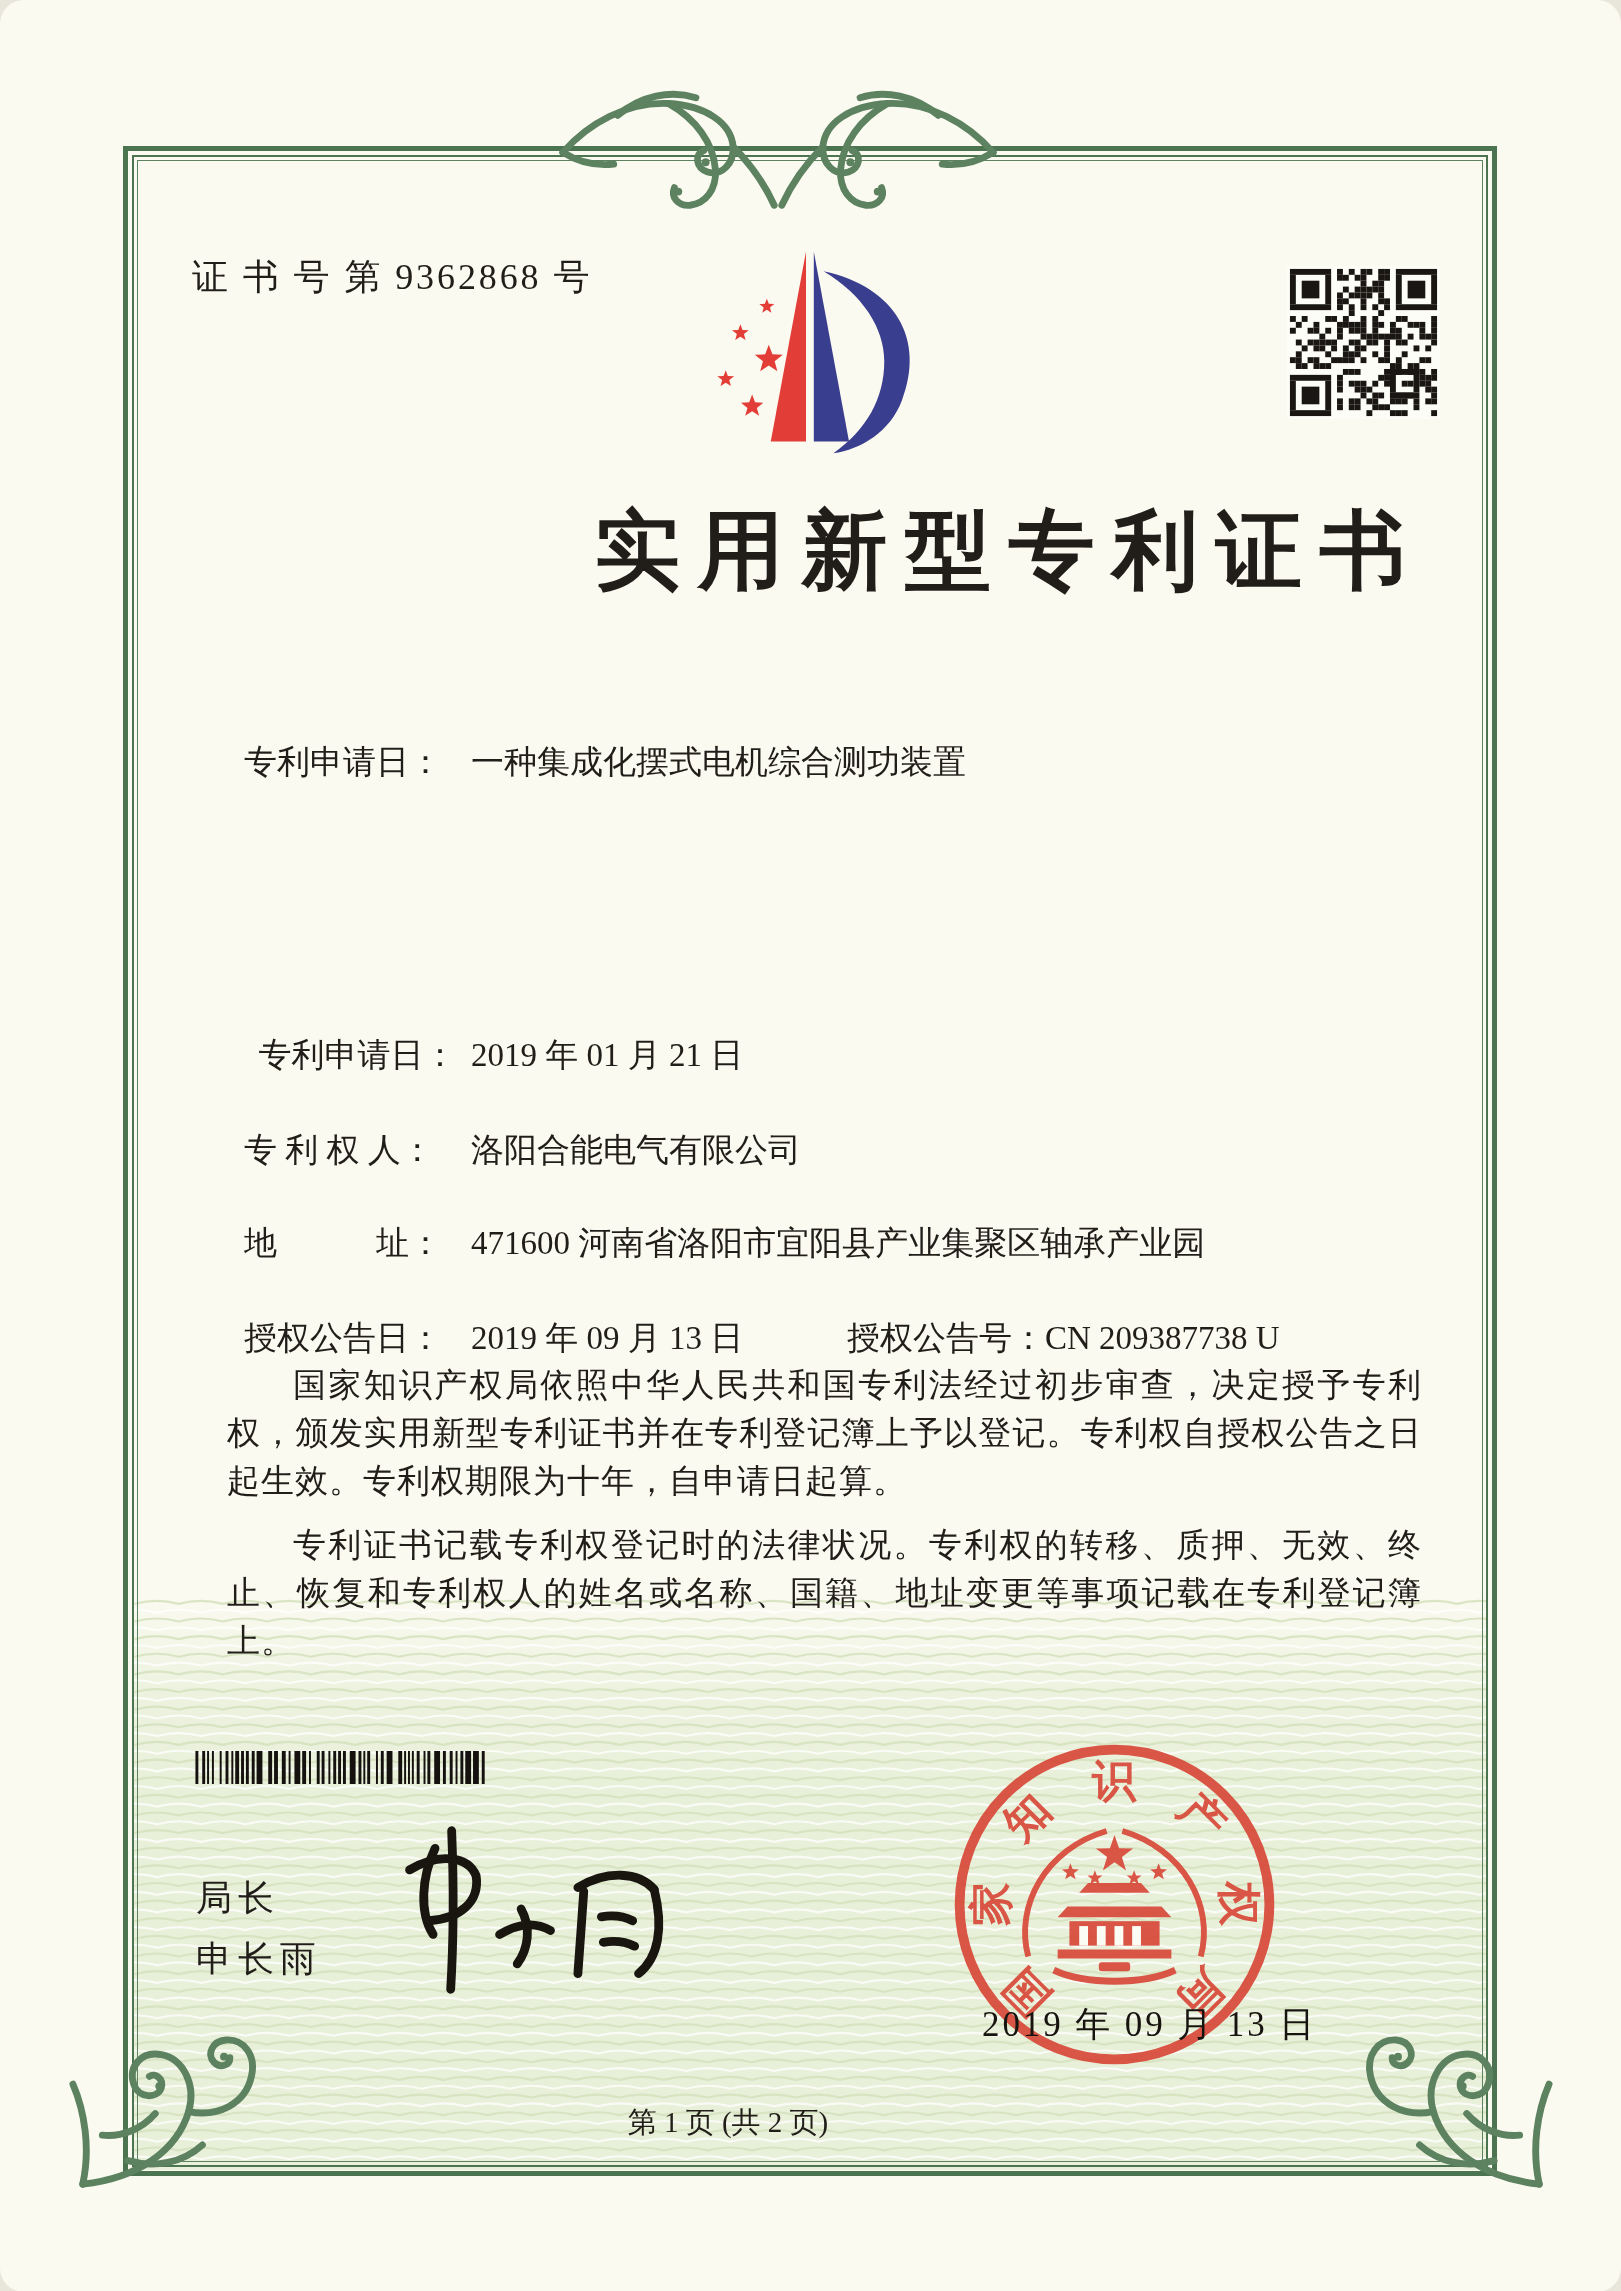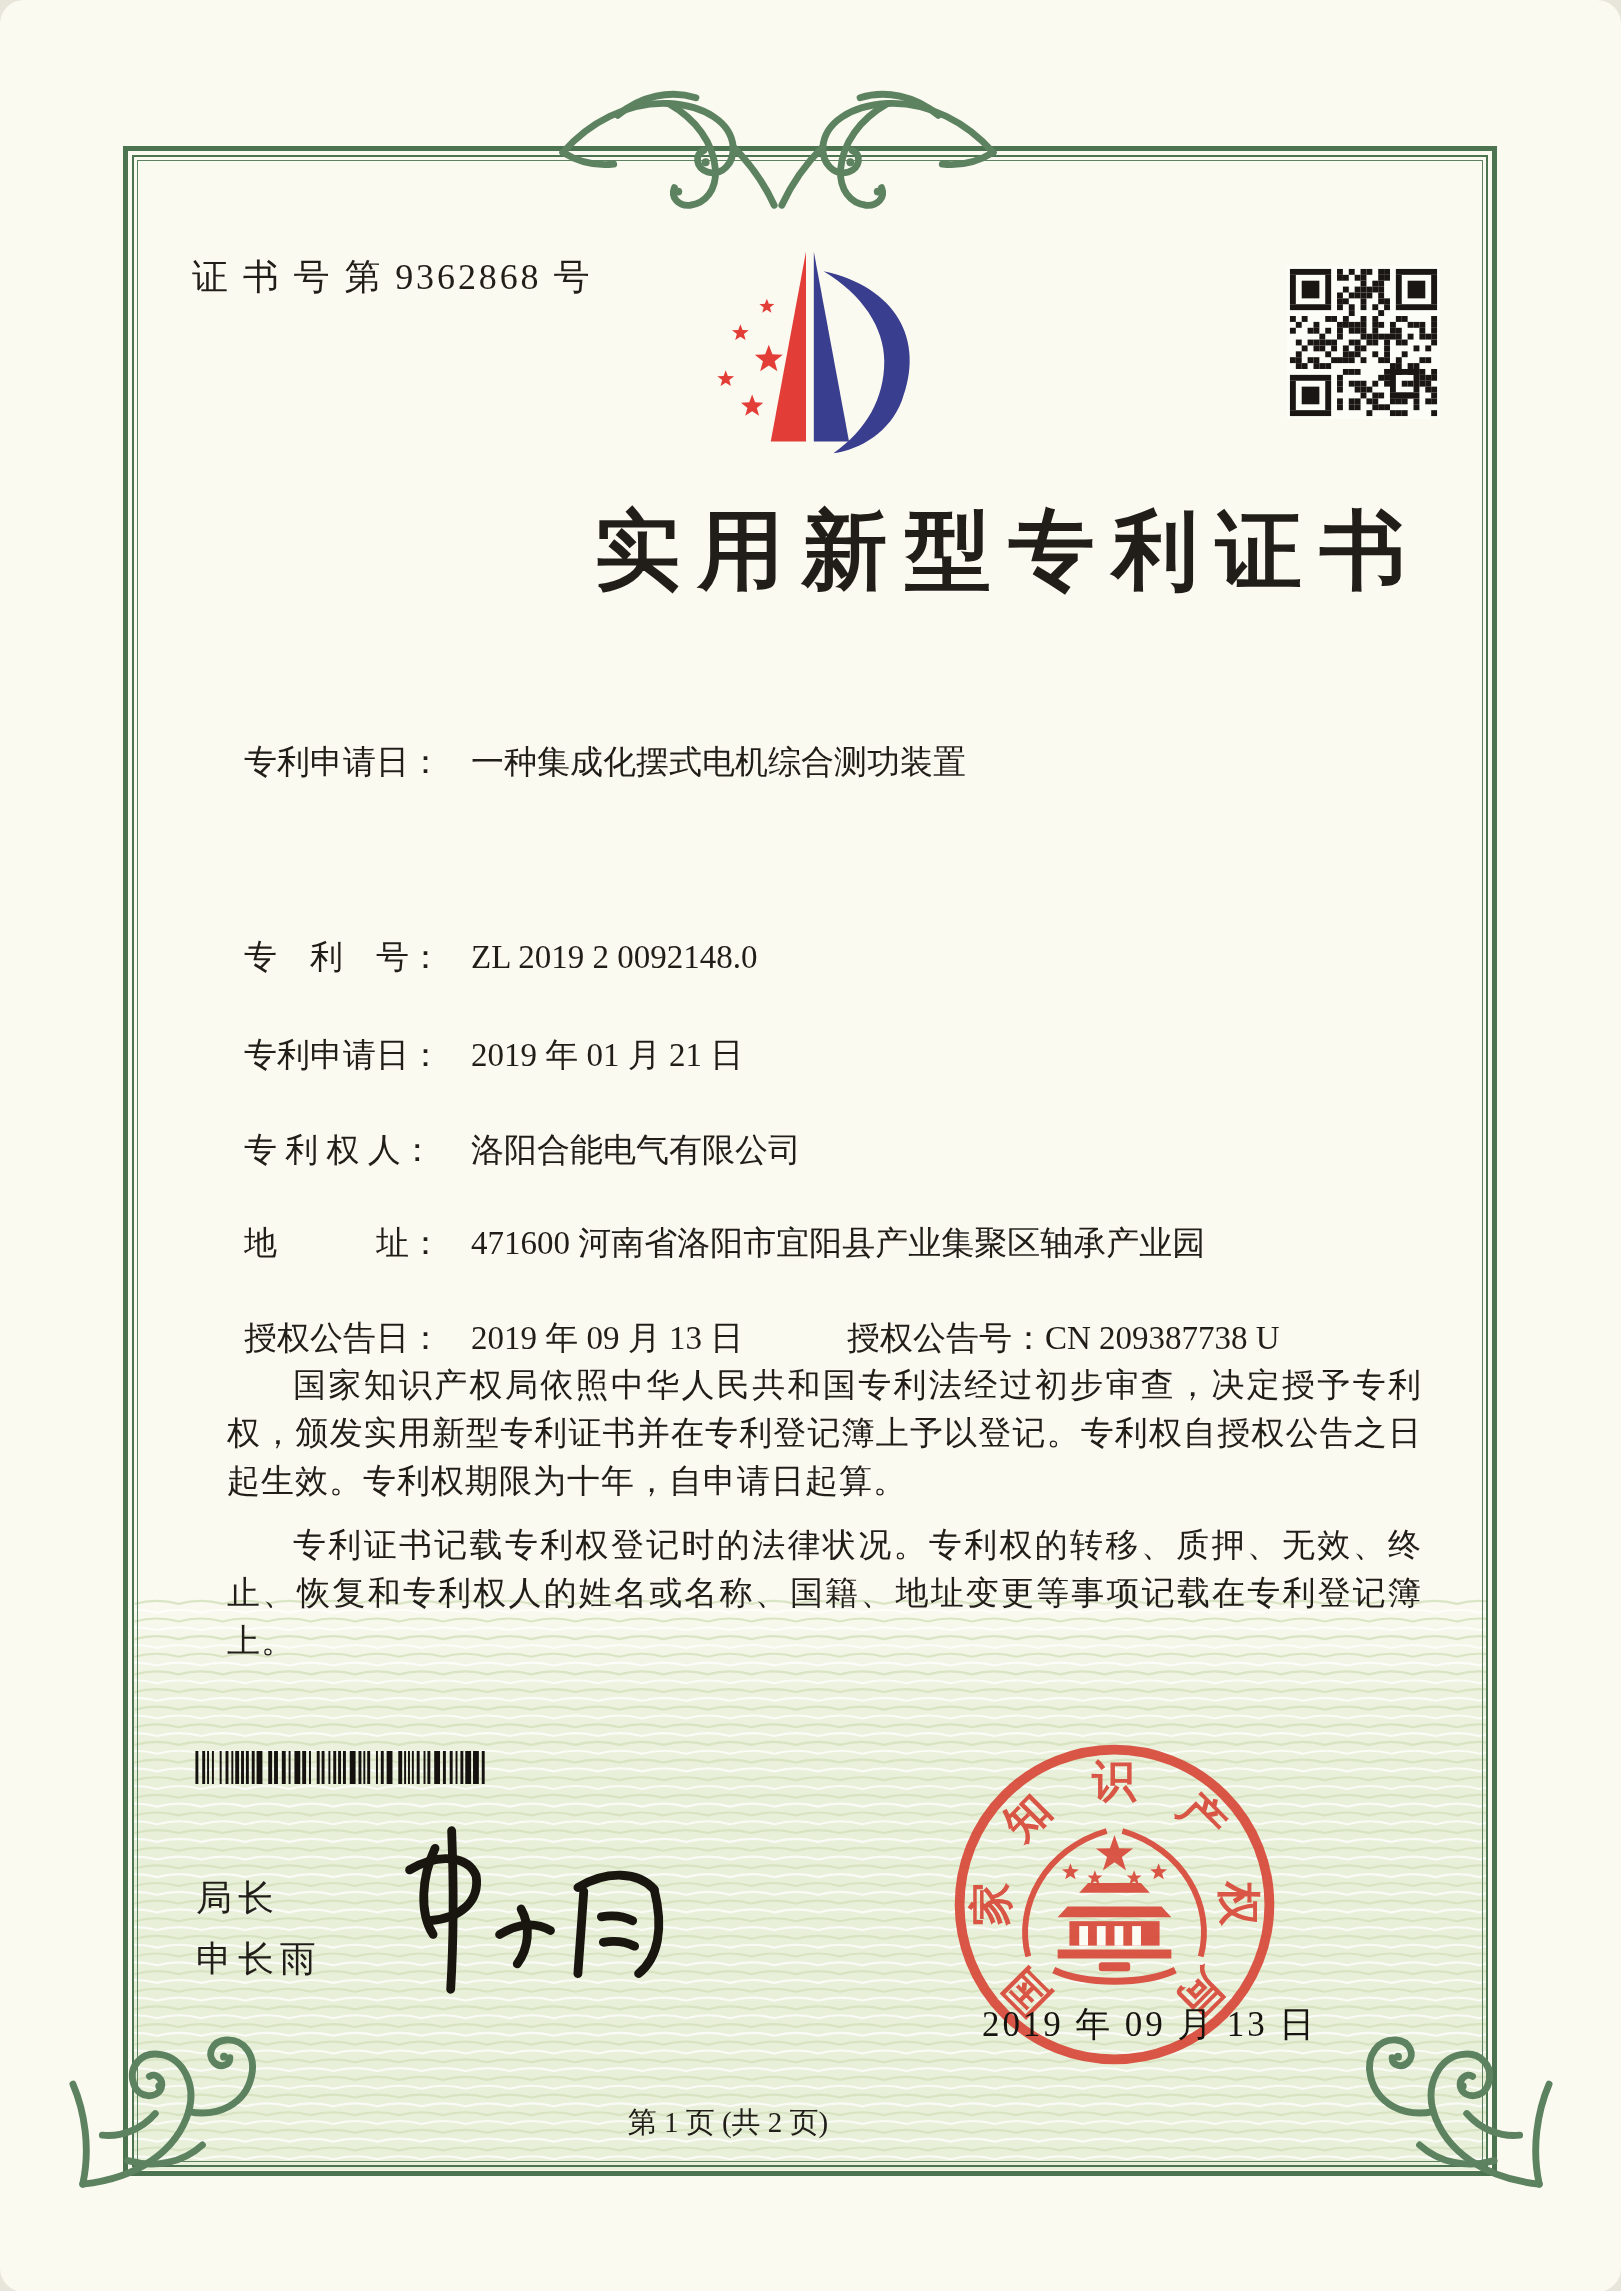--- a/index.html
+++ b/index.html
@@ -417,24 +417,21 @@
         <rect x="129" y="111" width="6" height="18"></rect>
         <rect x="117" y="117" width="6" height="6"></rect>
       </g>
   </svg>
 
   <div class="title">实用新型专利证书</div>
 
   <div class="field-row" style="top:698px;">
     <span class="flabel">专利申请日：</span><span class="fvalue">一种集成化摆式电机综合测功装置</span>
   </div>
-  <div class="field-row" style="top:893px;">
-    <span class="flabel">专　利　号：</span><span class="fvalue">ZL 2019 2 0092148.0</span>
-  </div>
-  <div class="field-row" style="top:991px;">
+  <div class="field-row" style="top:991px;text-align:center;">
     <span class="flabel">专利申请日：</span><span class="fvalue">2019 年 01 月 21 日</span>
   </div>
   <div class="field-row" style="top:1086px;">
     <span class="flabel">专 利 权 人：</span><span class="fvalue">洛阳合能电气有限公司</span>
   </div>
   <div class="field-row" style="top:1179px;">
     <span class="flabel">地　　　址：</span><span class="fvalue">471600 河南省洛阳市宜阳县产业集聚区轴承产业园</span>
   </div>
   <div class="field-row" style="top:1274px;">
     <span class="flabel">授权公告日：</span><span class="fvalue">2019 年 09 月 13 日</span>

